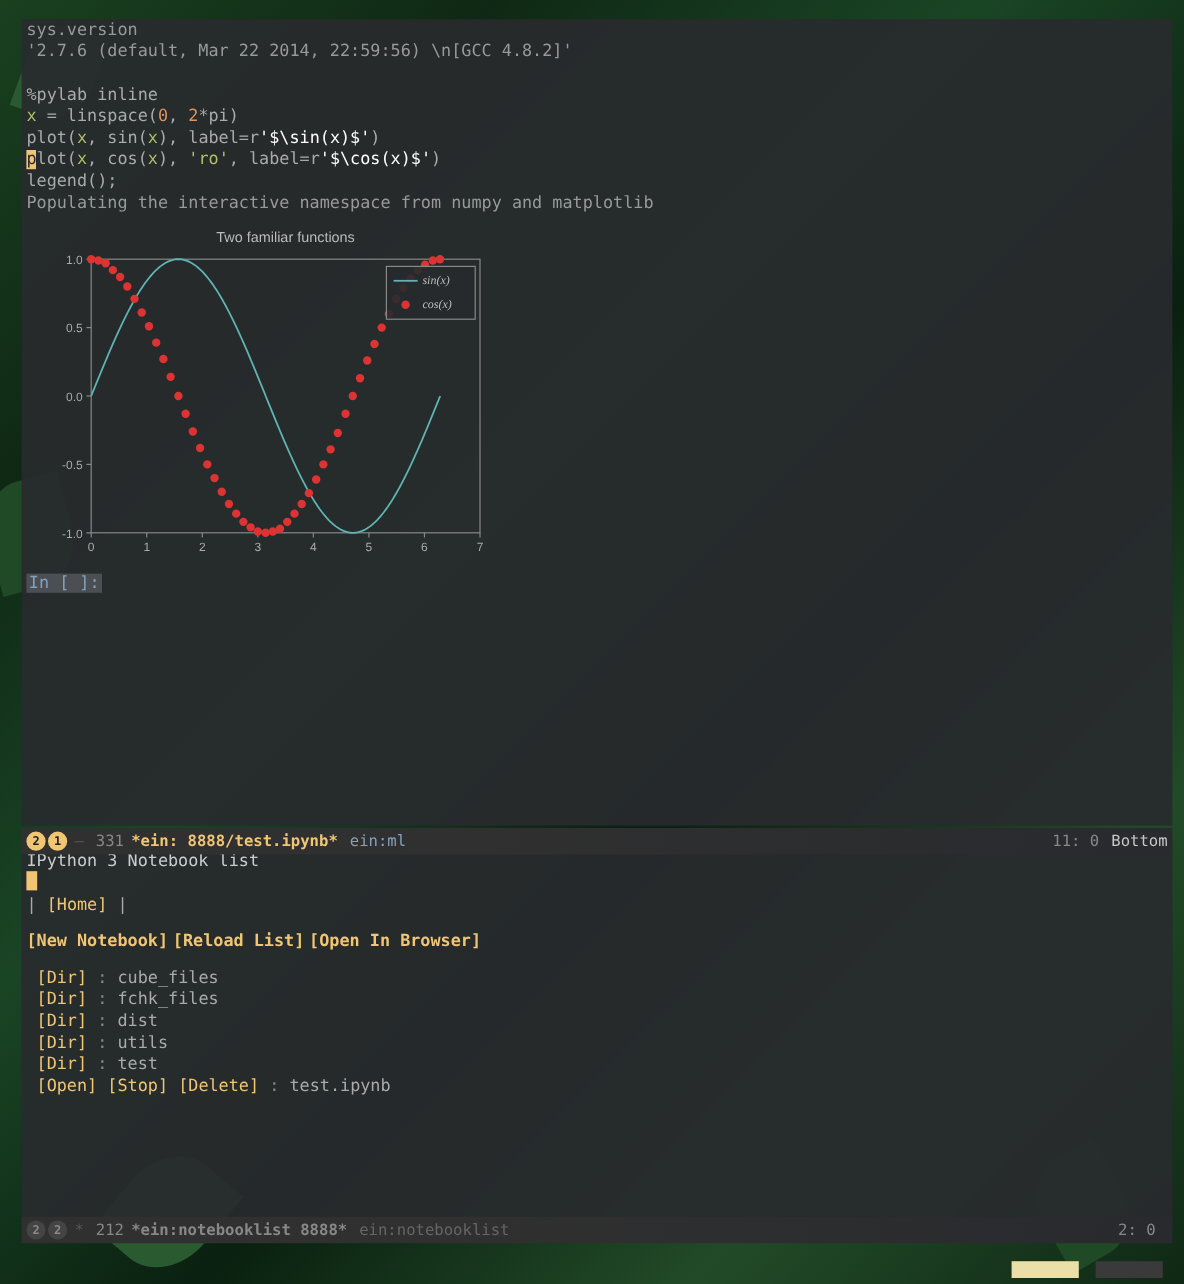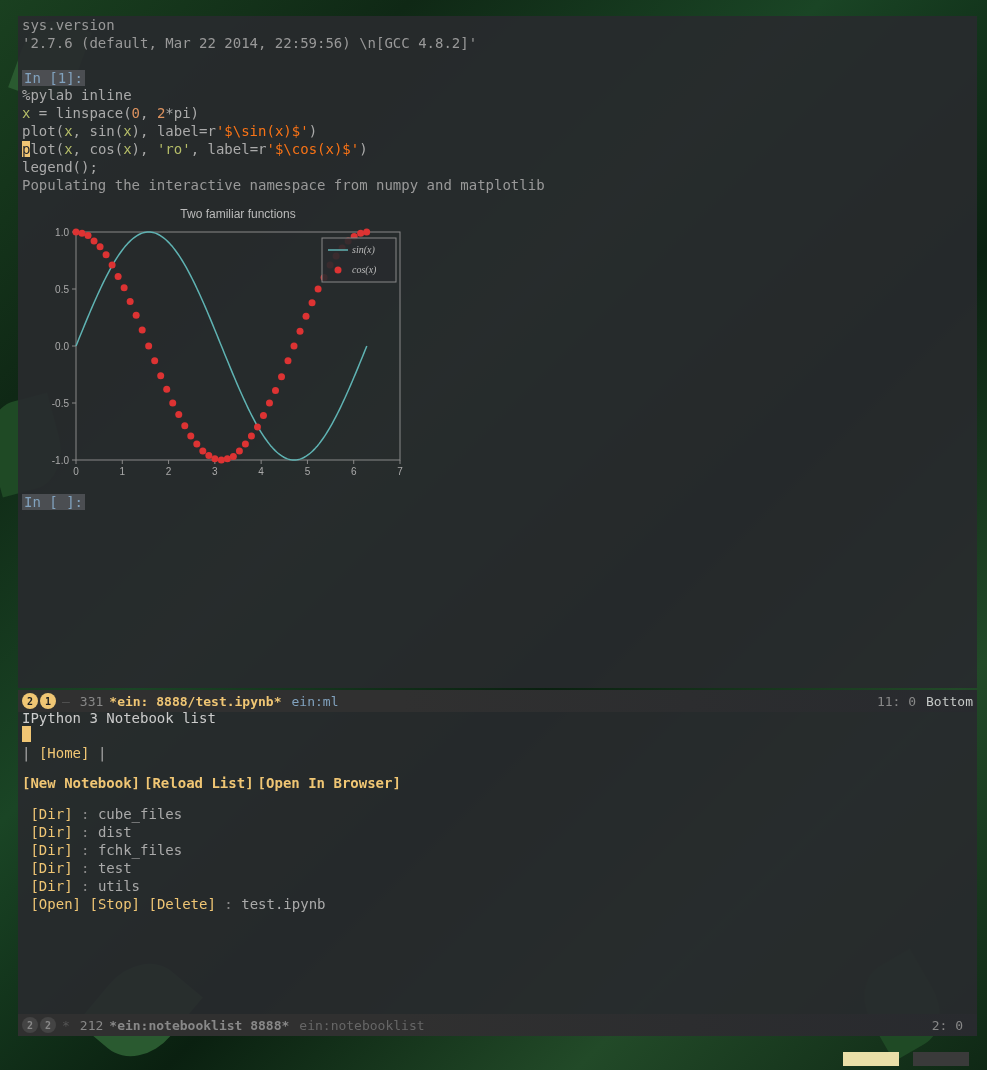--- a/index.html
+++ b/index.html
@@ -44,21 +44,21 @@
   background: rgba(80, 82, 86, 0.9);
   color: #81a2be;
   padding: 0 2px;
 }
 .content { padding: 0 4px; }
 .code-line { white-space: pre; line-height: 18px; }
 .output-text { color: #999; white-space: pre; line-height: 18px; }
 .var { color: #b5bd68; }
 .num { color: #de935f; }
 .str { color: #b5bd68; }
-.rstr { color: #f97316; }
+.rstr { color: #ffffff; }
 .fn { color: #aaa; }
 .cursor-block { background: #f0c674; color: #282a2e; }
 .modeline {
   position: absolute;
   left: 18px;
   right: 10px;
   height: 22px;
   background: linear-gradient(to right, #303030 0%, #303030 40%, #282a2e 100%);
   display: flex;
   align-items: center;
@@ -113,21 +113,20 @@
   <div class="leaf" style="top:400px;left:-10px;width:70px;height:90px;background:#1f4a25;transform:rotate(-15deg)"></div>
   <div class="leaf" style="bottom:10px;left:100px;width:80px;height:100px;background:#2a5a30;transform:rotate(40deg)"></div>
   <div class="leaf" style="bottom:20px;right:50px;width:70px;height:90px;background:#1f4a25;transform:rotate(-30deg)"></div>
 </div>
 
 <div class="pane pane1">
   <div class="content">
     <div class="output-text">sys.version</div>
     <div class="output-text">'2.7.6 (default, Mar 22 2014, 22:59:56) \n[GCC 4.8.2]'</div>
     <div style="height:18px"></div>
-    <div><span class="cell-prompt">In [1]:</span></div>
     <div class="code-line"><span class="fn">%pylab inline</span></div>
     <div class="code-line"><span class="var">x</span><span> = linspace(</span><span class="num">0</span><span>, </span><span class="num">2</span><span>*pi)</span></div>
     <div class="code-line"><span>plot(</span><span class="var">x</span><span>, sin(</span><span class="var">x</span><span>), label=r</span><span class="rstr">'$\sin(x)$'</span><span>)</span></div>
     <div class="code-line"><span class="cursor-block">p</span><span>lot(</span><span class="var">x</span><span>, cos(</span><span class="var">x</span><span>), </span><span class="str">'ro'</span><span>, label=r</span><span class="rstr">'$\cos(x)$'</span><span>)</span></div>
     <div class="code-line"><span>legend();</span></div>
     <div class="output-text">Populating the interactive namespace from numpy and matplotlib</div>
 
     <div class="chart-wrap">
       <svg id="chart-svg" width="380" height="280">
           <text x="208" y="14" text-anchor="middle" fill="#bbb" font-size="12" font-family="sans-serif">Two familiar functions</text>
@@ -237,24 +236,24 @@
   <div class="nb-title">IPython 3 Notebook list</div>
   <div><span class="nb-cursor"></span></div>
   <div style="padding:0 4px">
     <span class="nb-name">|</span>
     <span class="nb-link">[Home]</span>
     <span class="nb-name">|</span>
   </div>
   <div class="nb-buttons" id="nb-buttons"><span class="nb-btn">[New Notebook]</span><span class="nb-btn">[Reload List]</span><span class="nb-btn">[Open In Browser]</span></div>
   <div class="nb-list" id="nb-list">
       <div class="nb-row"> <span class="nb-action">[Dir]</span> <span class="nb-colon">: </span><span class="nb-name">cube_files</span></div>
+      <div class="nb-row"> <span class="nb-action">[Dir]</span> <span class="nb-colon">: </span><span class="nb-name">fchk_files</span></div>
       <div class="nb-row"> <span class="nb-action">[Dir]</span> <span class="nb-colon">: </span><span class="nb-name">dist</span></div>
-      <div class="nb-row"> <span class="nb-action">[Dir]</span> <span class="nb-colon">: </span><span class="nb-name">fchk_files</span></div>
+      <div class="nb-row"> <span class="nb-action">[Dir]</span> <span class="nb-colon">: </span><span class="nb-name">utils</span></div>
       <div class="nb-row"> <span class="nb-action">[Dir]</span> <span class="nb-colon">: </span><span class="nb-name">test</span></div>
-      <div class="nb-row"> <span class="nb-action">[Dir]</span> <span class="nb-colon">: </span><span class="nb-name">utils</span></div>
       <div class="nb-row"> <span class="nb-action">[Open]</span> <span class="nb-action">[Stop]</span> <span class="nb-action">[Delete]</span> <span class="nb-colon">: </span><span class="nb-name">test.ipynb</span></div>
     </div>
 </div>
 
 <div class="modeline modeline2">
   <span class="ml-badge dark">2</span>
   <span class="ml-badge dark">2</span>
   <span class="ml-sep"><span>*</span></span>
   <span class="ml-linenum">212</span>
   <span class="ml-file inactive">*ein:notebooklist 8888*</span>

